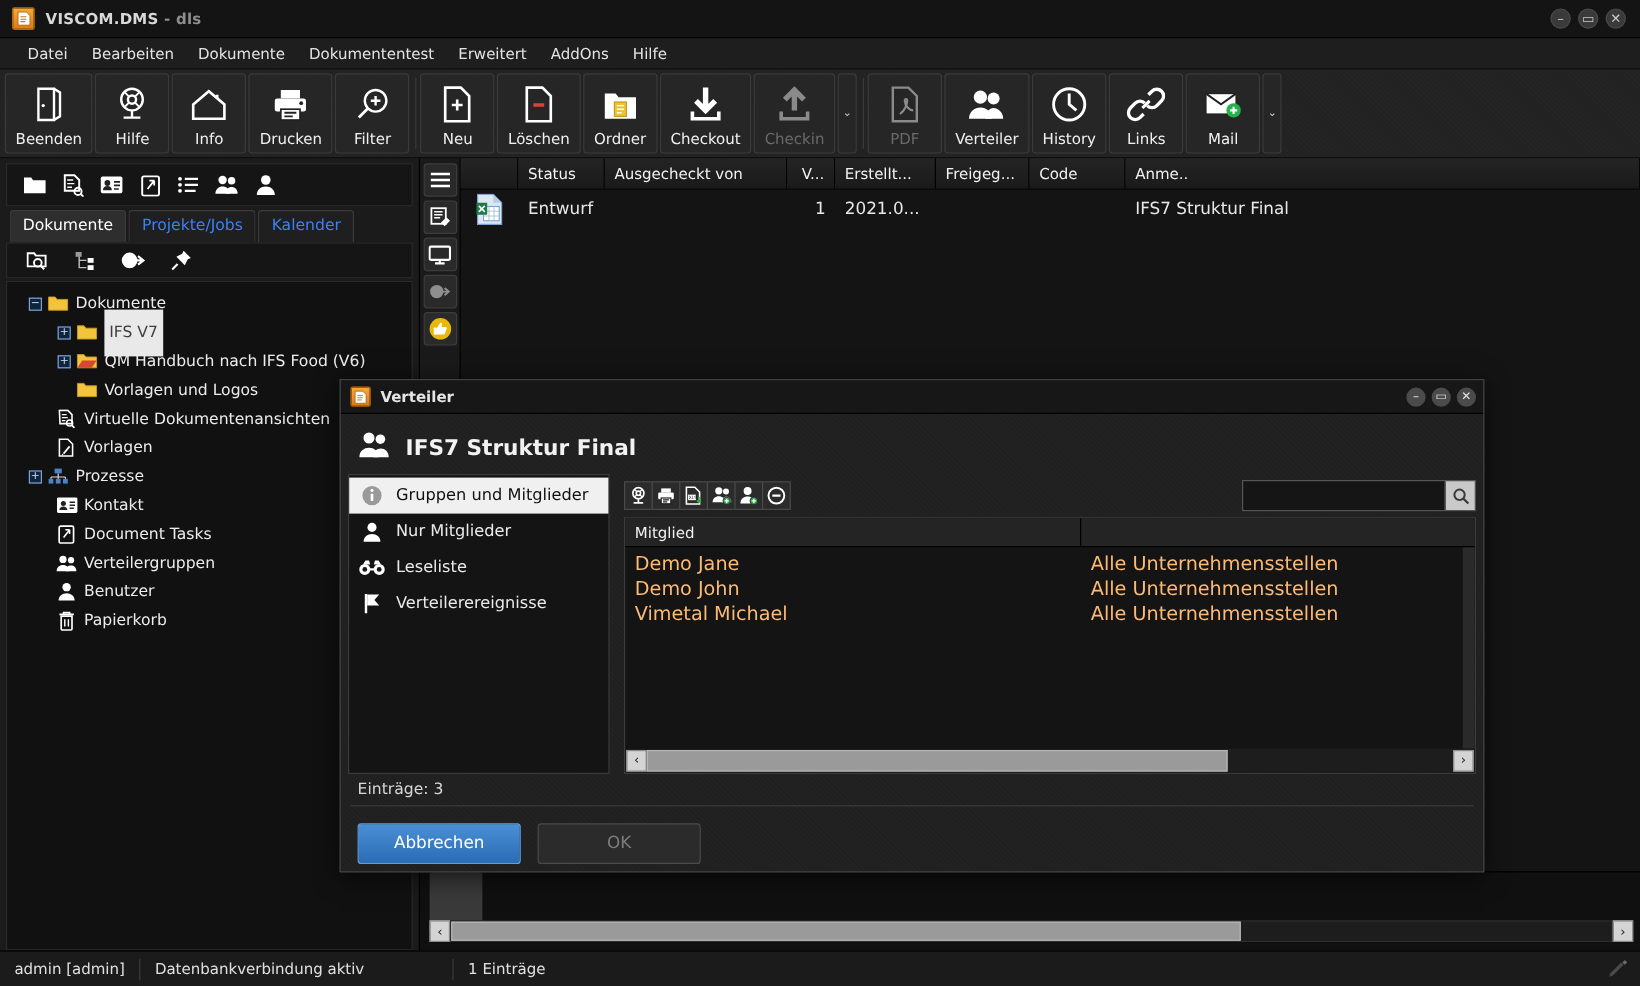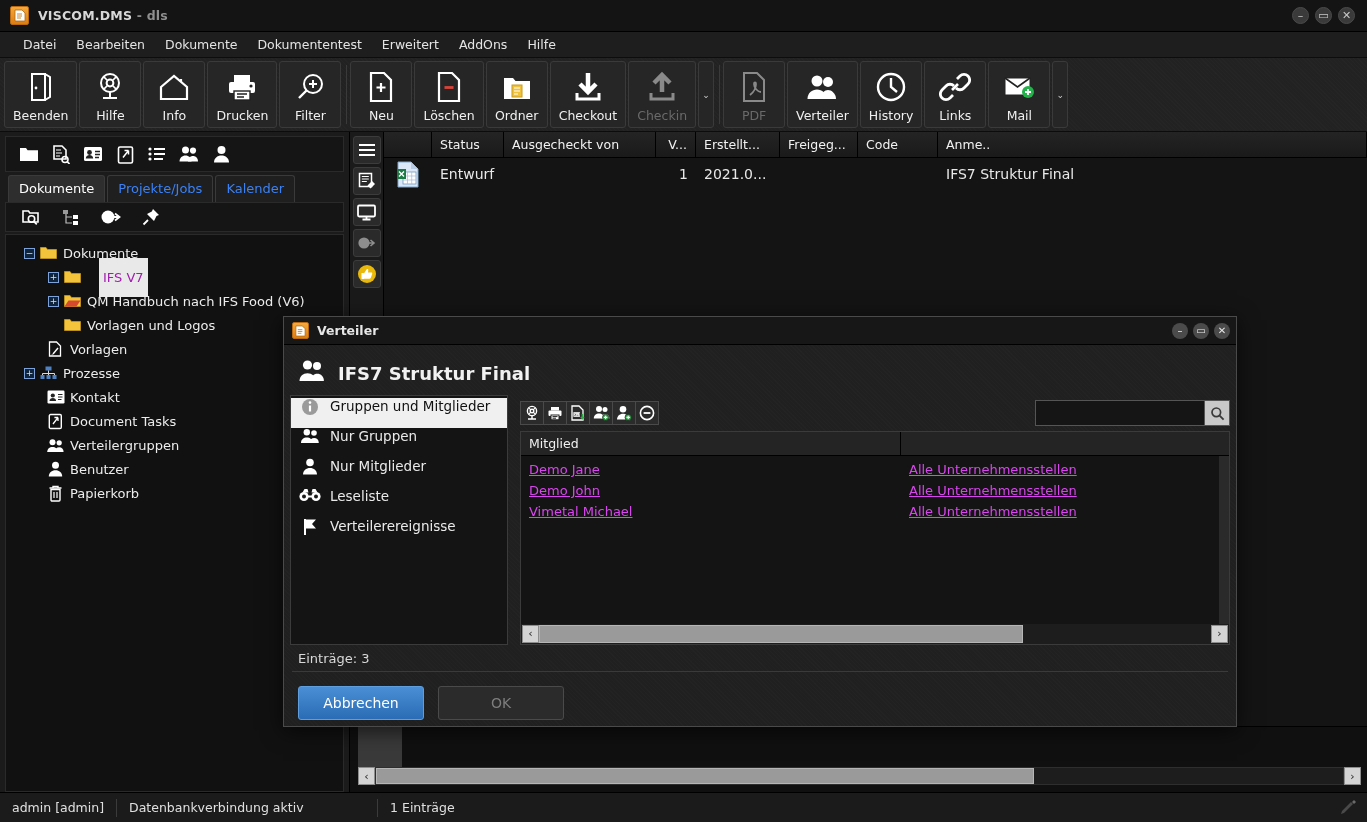--- a/index.html
+++ b/index.html
@@ -114,21 +114,21 @@
     border: 1px solid #2a2a2a; overflow: hidden; padding: 6px 0 0 0;
   }
   .tnode { display: flex; align-items: center; height: 24px; font-size: 13px; color: #ececec; white-space: nowrap; }
   .tbox {
     width: 11px; height: 11px; border: 1px solid #7da2d9; background: #10243c;
     color: #cfe0f5; font-size: 9px; line-height: 9px; text-align: center;
     margin-right: 4px; flex: 0 0 11px;
   }
   .tbox.blank { border-color: transparent; background: transparent; }
   .tico { width: 19px; margin-right: 5px; display:flex; align-items:center; justify-content:center; flex:0 0 19px; }
-  .tlabel.sel { background: #e9e9e9; color: #a21caf; padding: 12px 4px; margin-left: 12px; }
+  .tlabel.sel { background: #e9e9e9; color: #404040; padding: 12px 4px; }
 
   
   .right { flex: 1 1 auto; display: flex; flex-direction: column; min-width: 0; background: #131313; }
   .right-top { flex: 1 1 auto; display: flex; min-height: 0; }
   .vstrip {
     width: 34px; flex: 0 0 34px; background: #1a1a1a;
     display: flex; flex-direction: column; align-items: center; padding-top: 4px; gap: 3px;
     border-right: 1px solid #000;
   }
   .vs-btn {
@@ -190,21 +190,21 @@
   .dlg-body { flex: 1 1 auto; display: flex; flex-direction: column; padding: 6px; background: #202020;
     background-image: repeating-linear-gradient(45deg, rgba(255,255,255,.012) 0 1px, transparent 1px 3px); }
   .dlg-header { display: flex; align-items: center; gap: 12px; height: 44px; padding: 0 8px; }
   .dlg-header-title { color: #f2f2f2; font-size: 18px; font-weight: bold; }
   .dlg-main { flex: 1 1 auto; display: flex; gap: 12px; min-height: 0; }
   .dlg-nav {
     width: 218px; flex: 0 0 218px; background: #141414; border: 1px solid #3b3b3b;
     padding-top: 2px;
   }
   .nav-item {
-    display: flex; align-items: flex-start; gap: 9px; height: 30px; padding: 0 8px;
+    display: flex; align-items: center; gap: 9px; height: 30px; padding: 0 8px;
     color: #eaeaea; font-size: 13.5px; cursor: default;
   }
   .nav-item.active { background: #f0f0f0; color: #111; }
   .nav-ico { width: 22px; display: flex; align-items: center; justify-content: center; }
   .dlg-content { flex: 1 1 auto; display: flex; flex-direction: column; min-width: 0; }
   .dlg-tb { height: 36px; display: flex; align-items: center; gap: 10px; }
   .dlg-tb-group { display: flex; }
   .dtb {
     width: 24px; height: 24px; background: #2b2b2b; border: 1px solid #4a4a4a;
     display: flex; align-items: center; justify-content: center; margin-right: -1px;
@@ -222,32 +222,32 @@
     width: 26px; height: 24px; background: #c9c9c9; border-left: 1px solid #555;
     display: flex; align-items: center; justify-content: center;
   }
   .dlg-table { flex: 1 1 auto; background: #141414; border: 1px solid #3b3b3b; display: flex; flex-direction: column; min-height: 0; }
   .dt-head { display: flex; height: 24px; background: #242424; border-bottom: 1px solid #000; }
   .dt-h {
     font-size: 12.5px; color: #f0f0f0; display: flex; align-items: center; padding: 0 8px;
     border-right: 1px solid #000;
   }
   .dt-row { display: flex; height: 21px; }
-  .dt-c { font-size: 13px; color: #d946ef; display: flex; align-items: center; padding: 0 8px; text-decoration: underline; }
+  .dt-c { font-size: 16px; color: #fdba74; display: flex; align-items: center; padding: 0 8px; }
   .dt-body { flex: 1 1 auto; overflow: hidden; padding-top: 3px; position: relative; }
   .dt-scrollbar { height: 20px; display: flex; align-items: center; padding: 0 1px 1px; background: #1d1d1d; }
   .dt-sb-btn { width: 17px; height: 18px; background: #d4d4d4; border: 1px solid #8d8d8d; color: #222;
                font-size: 11px; display: flex; align-items: center; justify-content: center; }
   .dt-sb-track { flex: 1 1 auto; height: 18px; background: #1d1d1d; }
   .dt-sb-thumb { height: 18px; background: #9a9a9a; border: 1px solid #b6b6b6; }
   .dt-vscroll { position: absolute; right: 0; top: 0; width: 10px; bottom: 0; background: #2a2a2a; }
   .dlg-count { height: 26px; display: flex; align-items: center; padding: 0 8px; color: #d8d8d8; font-size: 13px; }
   .dlg-footer { height: 48px; display: flex; align-items: center; gap: 14px; padding: 0 8px; }
   .btn {
-    width: 126px; height: 34px; border-radius: 3px; font-size: 14px;
+    width: 136px; height: 34px; border-radius: 3px; font-size: 14px;
     display: flex; align-items: center; justify-content: center; cursor: default; margin-top: 14px;
   }
   .btn-primary { background: linear-gradient(#4a8fd6, #2a6cb5); border: 1px solid #5f9ede; color: #fff; }
   .btn-disabled { background: #2b2b2b; border: 1px solid #4a4a4a; color: #7d7d7d; }
   .dlg-divider { height: 1px; background: #3a3a3a; margin: 0 2px; }
 </style>
 </head>
 <body>
 
 <div class="app">
@@ -580,20 +580,32 @@
         <div class="tnode" style="padding-left:42px">
           <div class="tbox blank"></div>
           <div class="tico">
               <svg width="17" height="14" viewBox="0 0 17 14">
                 <path d="M.5 1.5h5.5L7.5 3.5h9v9h-16z" fill="#f3c33c" stroke="#c79b1f" stroke-width=".8"></path>
               </svg>
             </div>
           <div class="tlabel">Vorlagen und Logos</div>
         </div>
 
+        <div class="tnode" style="padding-left:25px">
+          <div class="tbox blank"></div>
+          <div class="tico">
+              <svg width="15" height="16" viewBox="0 0 15 16">
+                <path d="M1.5 1h7l3.5 3.5V12h-10z" fill="none" stroke="#fff" stroke-width="1.3"></path>
+                <path d="M3.5 4.5h4M3.5 7h5M3.5 9.5h3" stroke="#fff" stroke-width="1"></path>
+                <circle cx="10" cy="11.5" r="2.5" fill="none" stroke="#fff" stroke-width="1.3"></circle>
+                <path d="M11.8 13.3l2.2 2.2" stroke="#fff" stroke-width="1.4"></path>
+              </svg>
+            </div>
+          <div class="tlabel">Virtuelle Dokumentenansichten</div>
+        </div>
 
         <div class="tnode" style="padding-left:25px">
           <div class="tbox blank"></div>
           <div class="tico">
               <svg width="15" height="16" viewBox="0 0 15 16">
                 <path d="M1.5 1h7l4 4v10h-11z" fill="none" stroke="#fff" stroke-width="1.3"></path>
                 <path d="M10 7l-5 6" stroke="#fff" stroke-width="1.4"></path>
                 <path d="M4 13l-.7 1.5L5 14z" fill="#fff"></path>
               </svg>
             </div>
@@ -810,31 +822,20 @@
               <svg width="18" height="18" viewBox="0 0 18 18">
                   <circle cx="9" cy="9" r="8" fill="#9a9a9a"></circle>
                   <path d="M9 7.5v6" stroke="#fff" stroke-width="2.2"></path>
                   <circle cx="9" cy="4.6" r="1.3" fill="#fff"></circle>
                 </svg>
             </div>
             <div>Gruppen und Mitglieder</div>
           </div>
           <div class="nav-item">
             <div class="nav-ico">
-              <svg width="20" height="16" viewBox="0 0 20 16">
-                  <circle cx="6.8" cy="4.3" r="3.2" fill="#fff"></circle>
-                  <path d="M1 15c0-3.4 2.6-5.4 5.8-5.4S12.6 11.6 12.6 15z" fill="#fff"></path>
-                  <circle cx="14" cy="5" r="2.8" fill="#fff"></circle>
-                  <path d="M9.6 15c0-3.2 2-5 4.6-5s4.6 1.8 4.6 5z" fill="#fff"></path>
-                </svg>
-            </div>
-            <div>Nur Gruppen</div>
-          </div>
-          <div class="nav-item">
-            <div class="nav-ico">
               <svg width="16" height="17" viewBox="0 0 16 17">
                   <circle cx="8" cy="4.5" r="3.8" fill="#fff"></circle>
                   <path d="M1 16.5c0-4.1 3.2-6.6 7-6.6s7 2.5 7 6.6z" fill="#fff"></path>
                 </svg>
             </div>
             <div>Nur Mitglieder</div>
           </div>
           <div class="nav-item">
             <div class="nav-ico">
               <svg width="22" height="14" viewBox="0 0 22 14">

